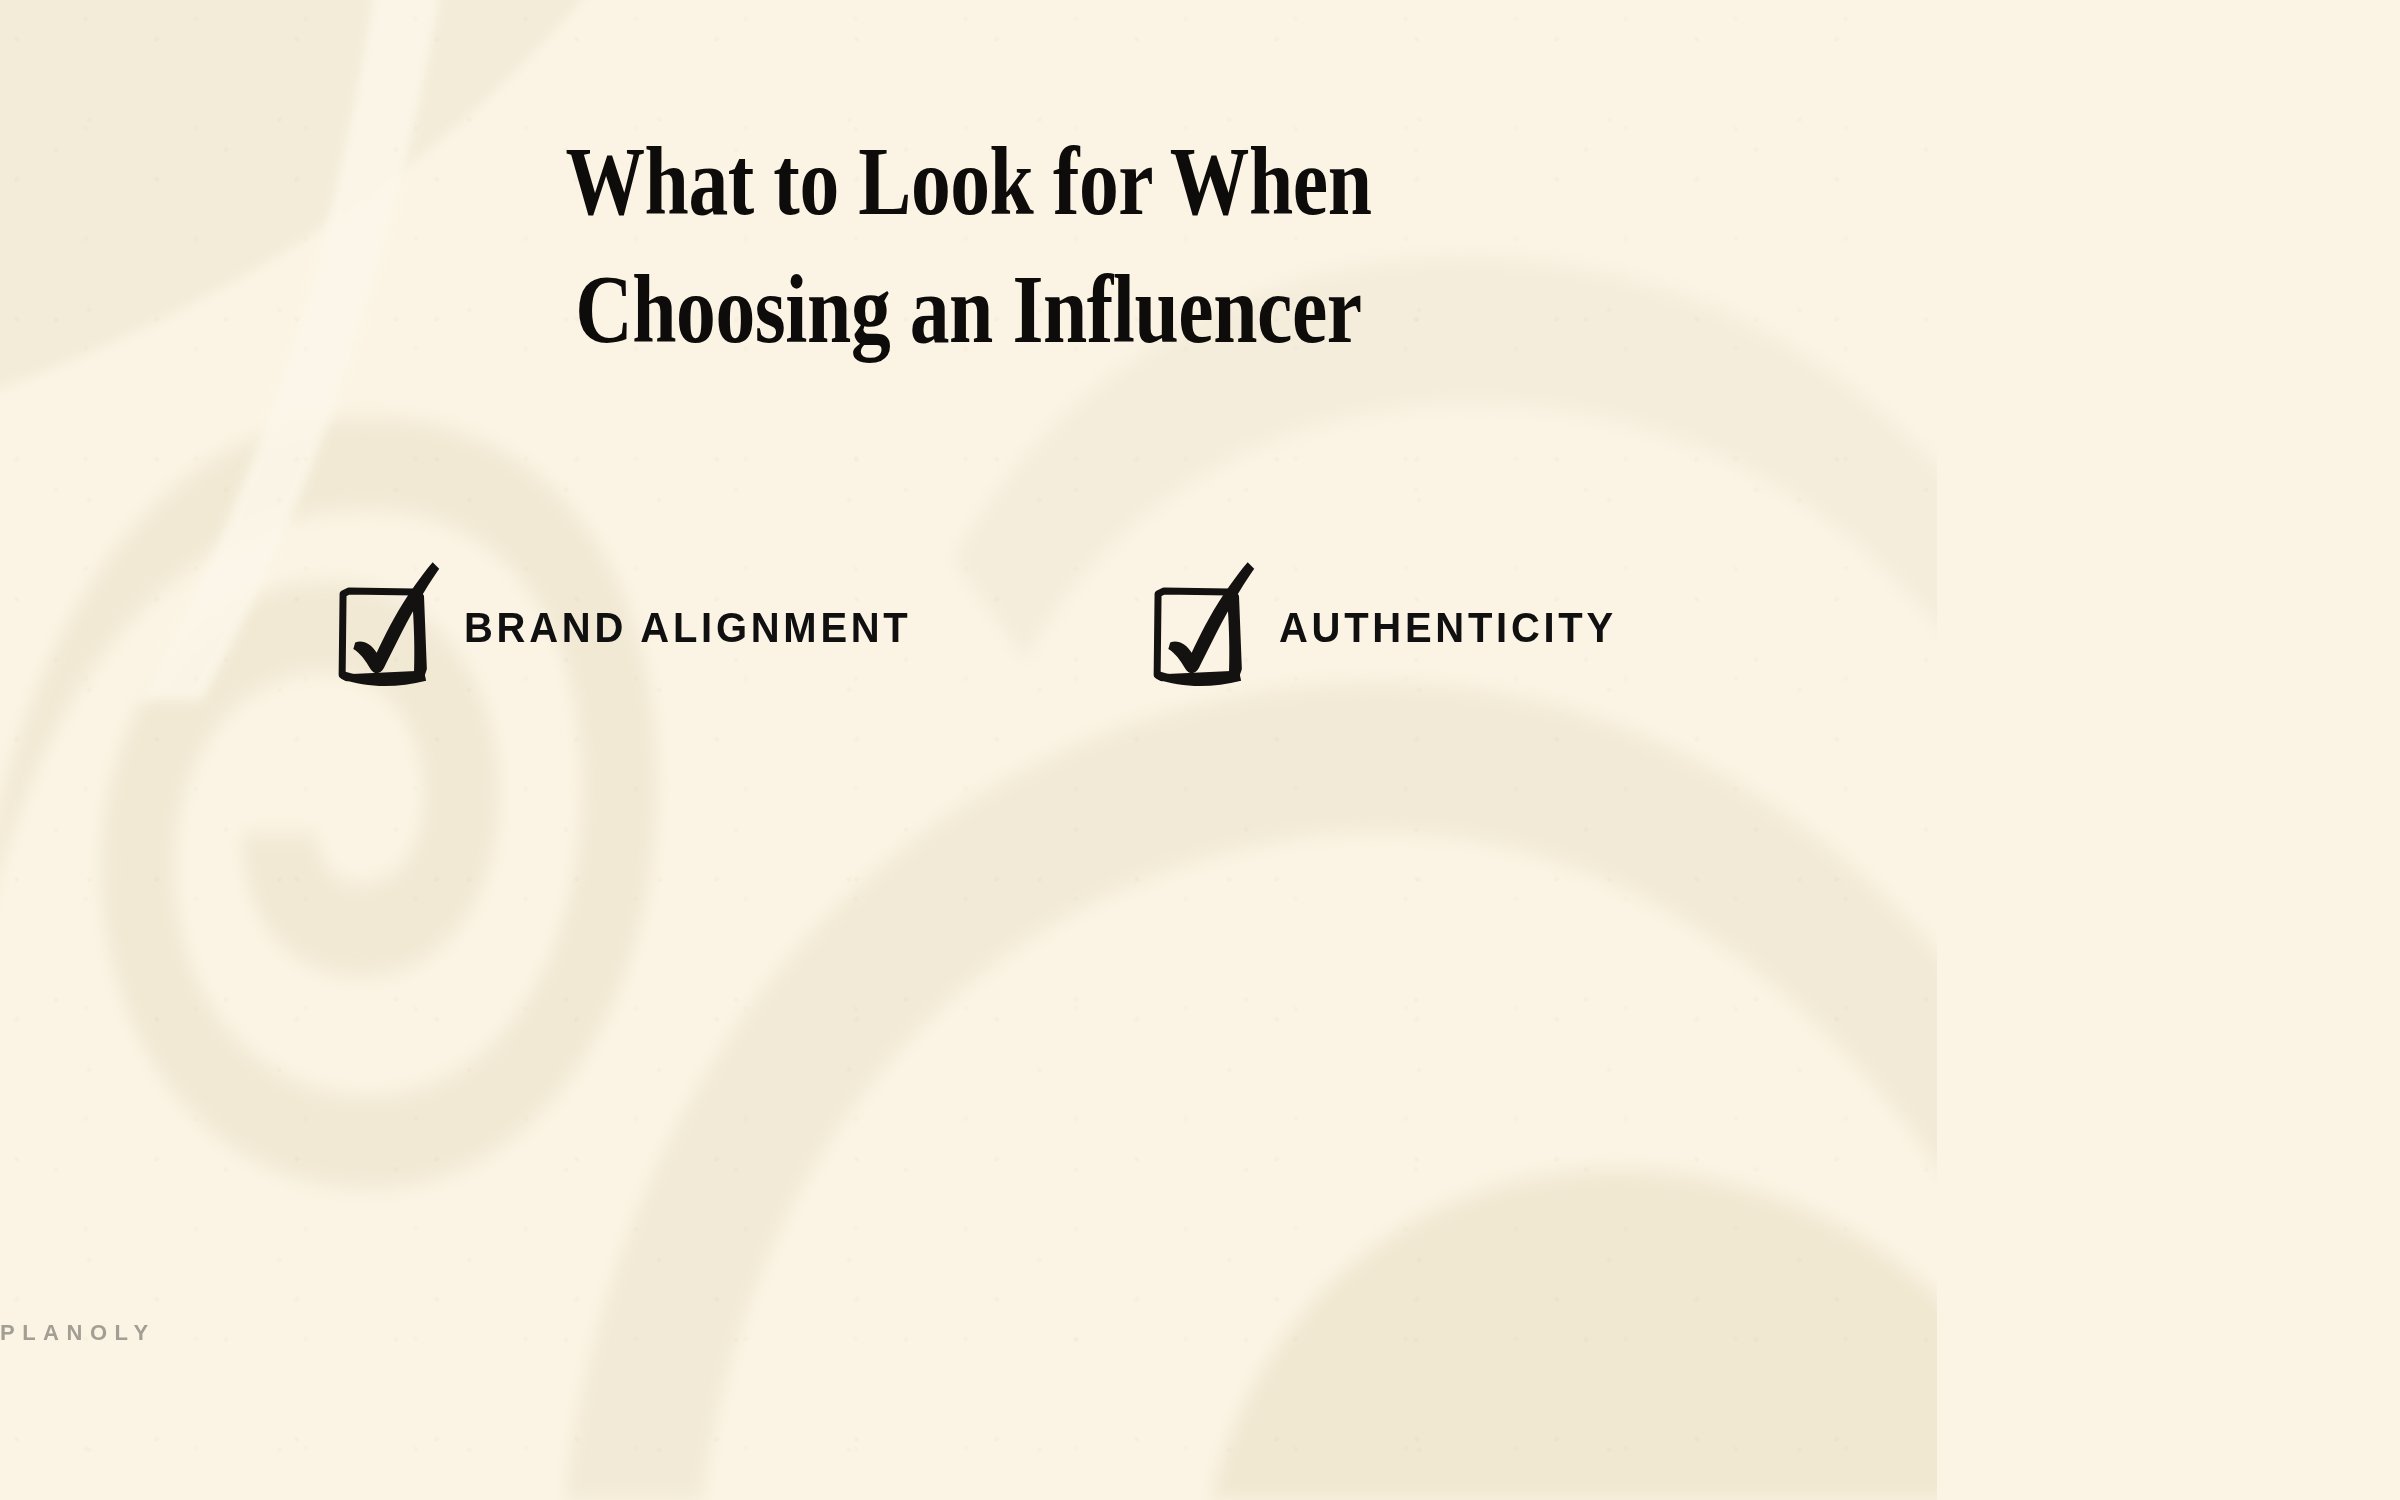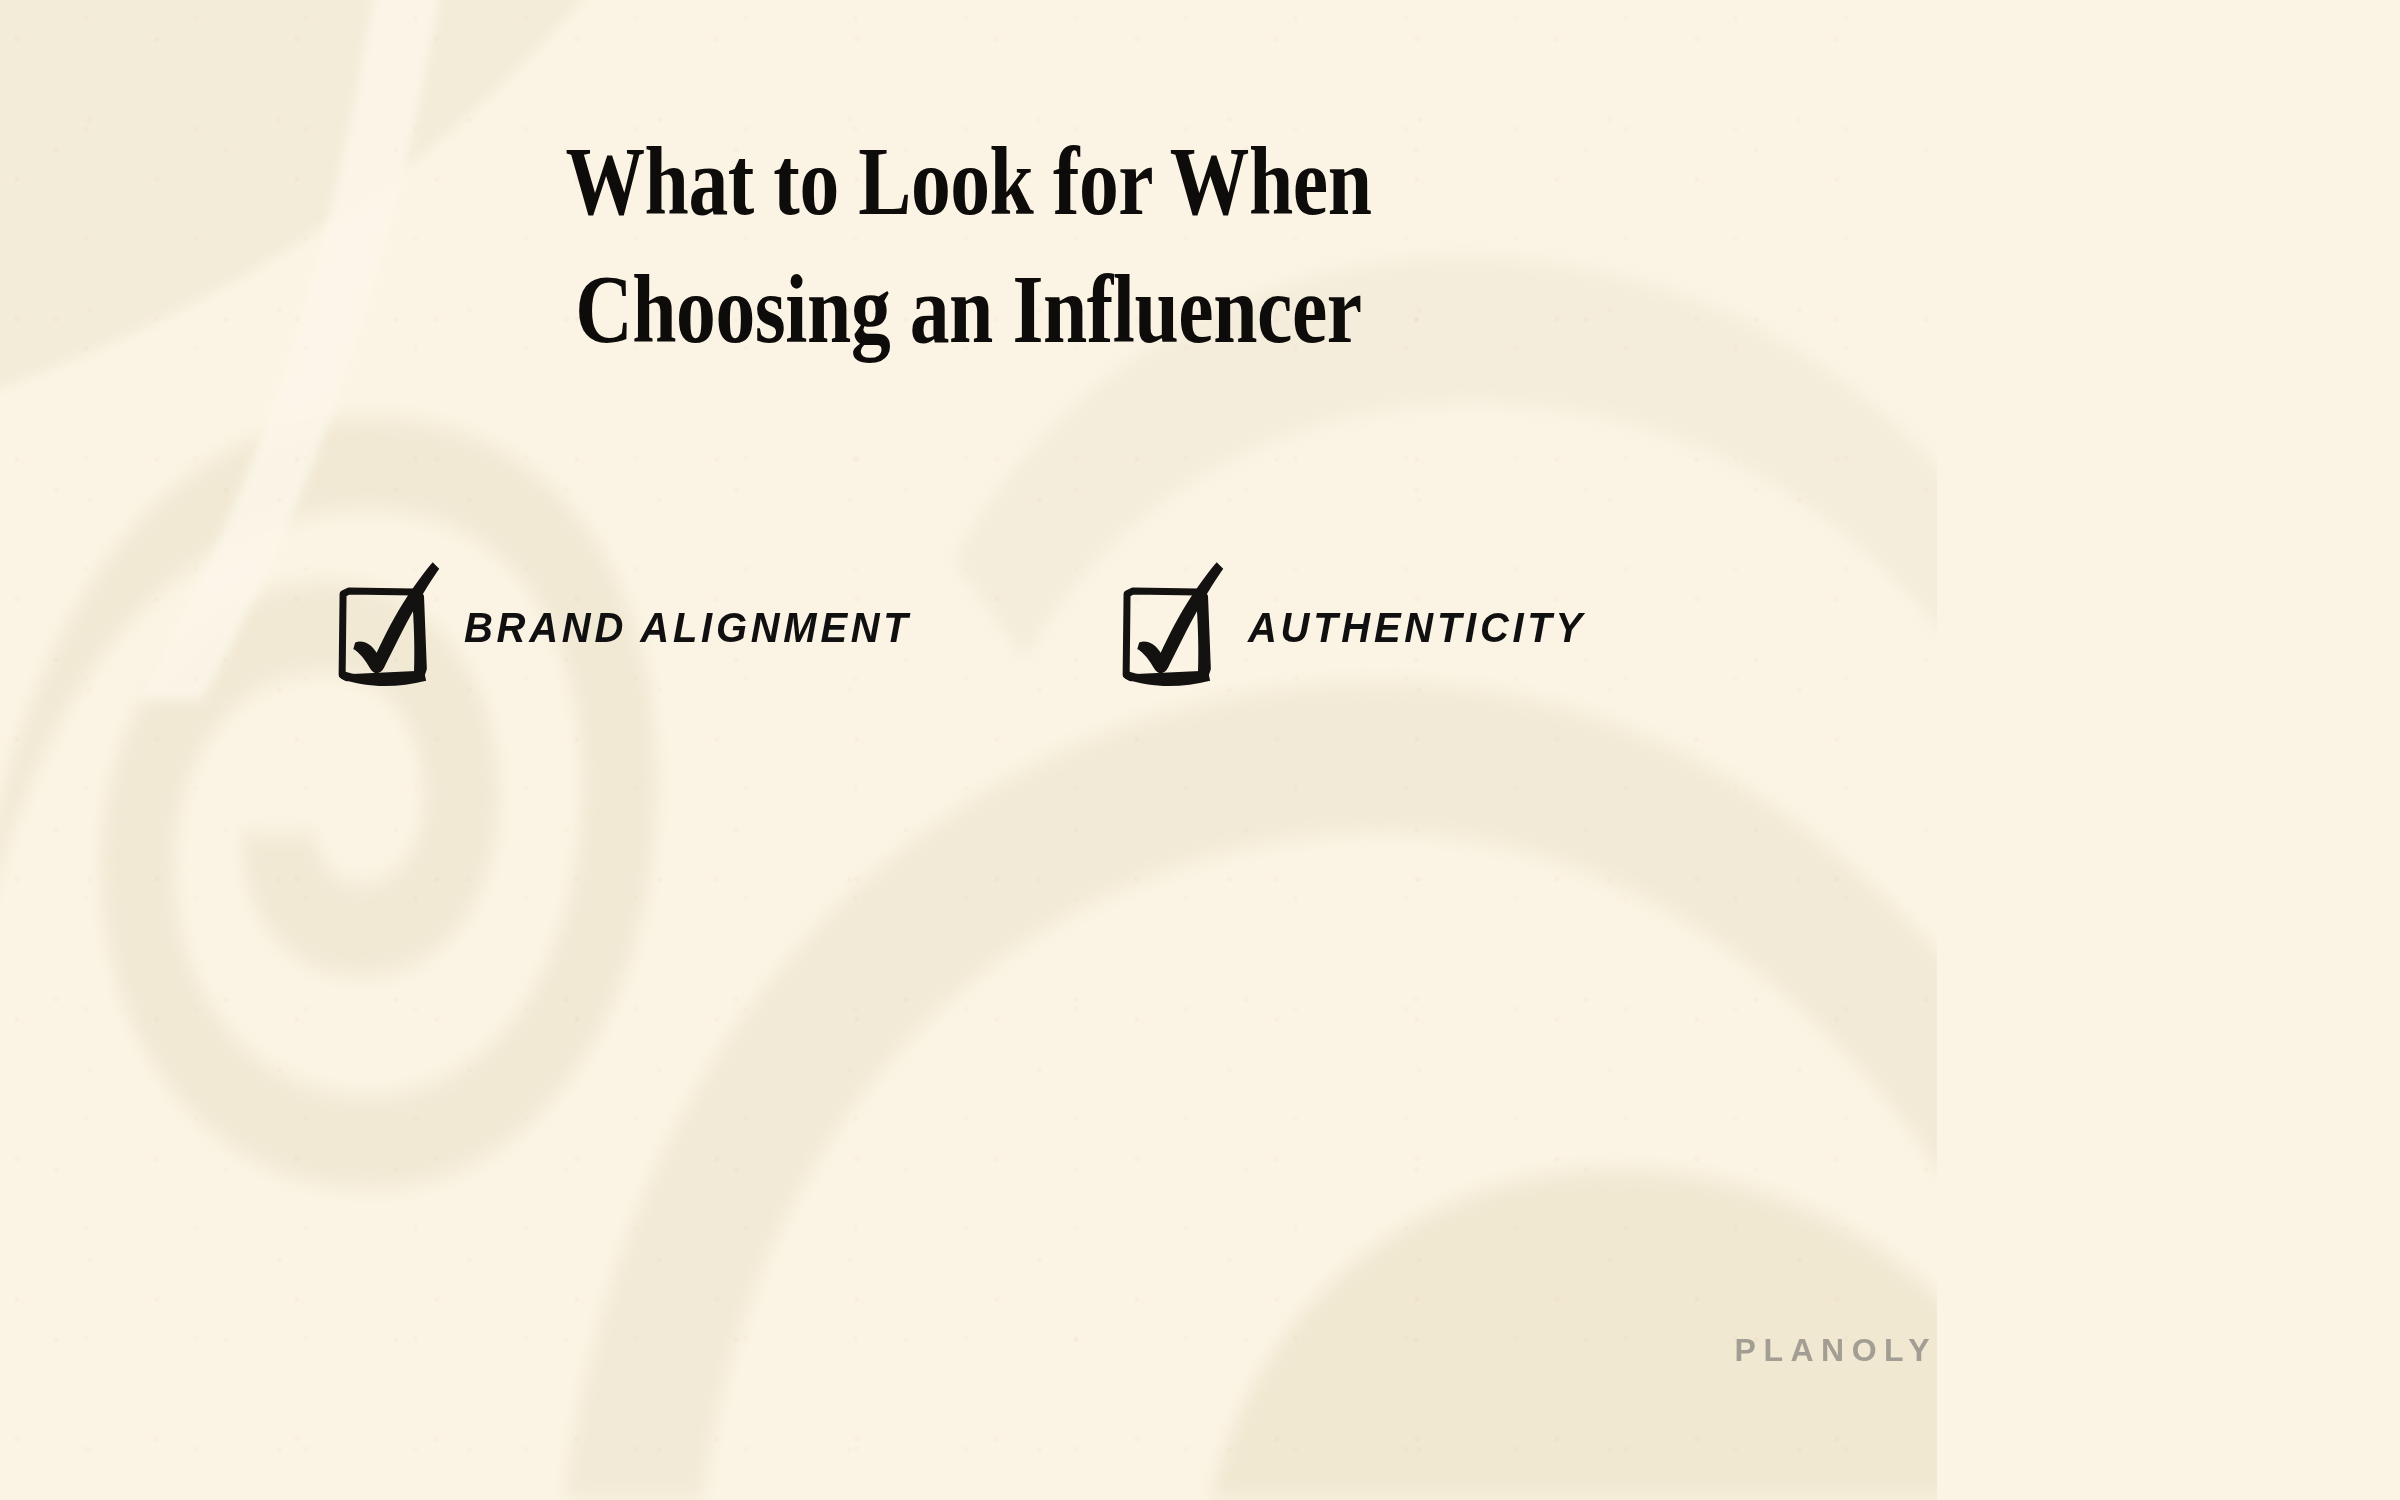--- a/index.html
+++ b/index.html
@@ -64,22 +64,21 @@
 
   
   .checklist {
     position: absolute;
     left: 330px;
     top: 552px;
     width: 1760px;
     display: grid;
     grid-template-columns: 700px 860px;
     grid-auto-rows: 258px;
-    column-gap: 84px;
-    font-style: italic;
+    column-gap: 115px;
   }
 
   .check-item {
     display: flex;
     align-items: center;
     height: 150px;
   }
 
   .checkbox-icon {
     flex: 0 0 auto;
@@ -107,27 +106,26 @@
     transform-origin: left center;
     line-height: 1;
   }
 
   
   .brand {
     position: absolute;
     left: 0;
     right: 0;
     top: 1320px;
-    text-align: right;
+    text-align: left;
     font-family: "Liberation Sans", sans-serif;
     font-weight: 700;
-    font-size: 32px;
+    font-size: 22px;
     letter-spacing: 7.5px;
     color: #A39E93;
-    margin-top: 12px;
   }
 </style>
 </head>
 <body style="background: rgb(251, 244, 228);">
 
 <div id="canvas" style="background: rgb(251, 244, 228);">
 
   <svg class="bg-layer" viewBox="0 0 2400 1500" preserveAspectRatio="none" aria-hidden="true">
     <defs>
       <filter id="soften" x="-20%" y="-20%" width="140%" height="140%">

